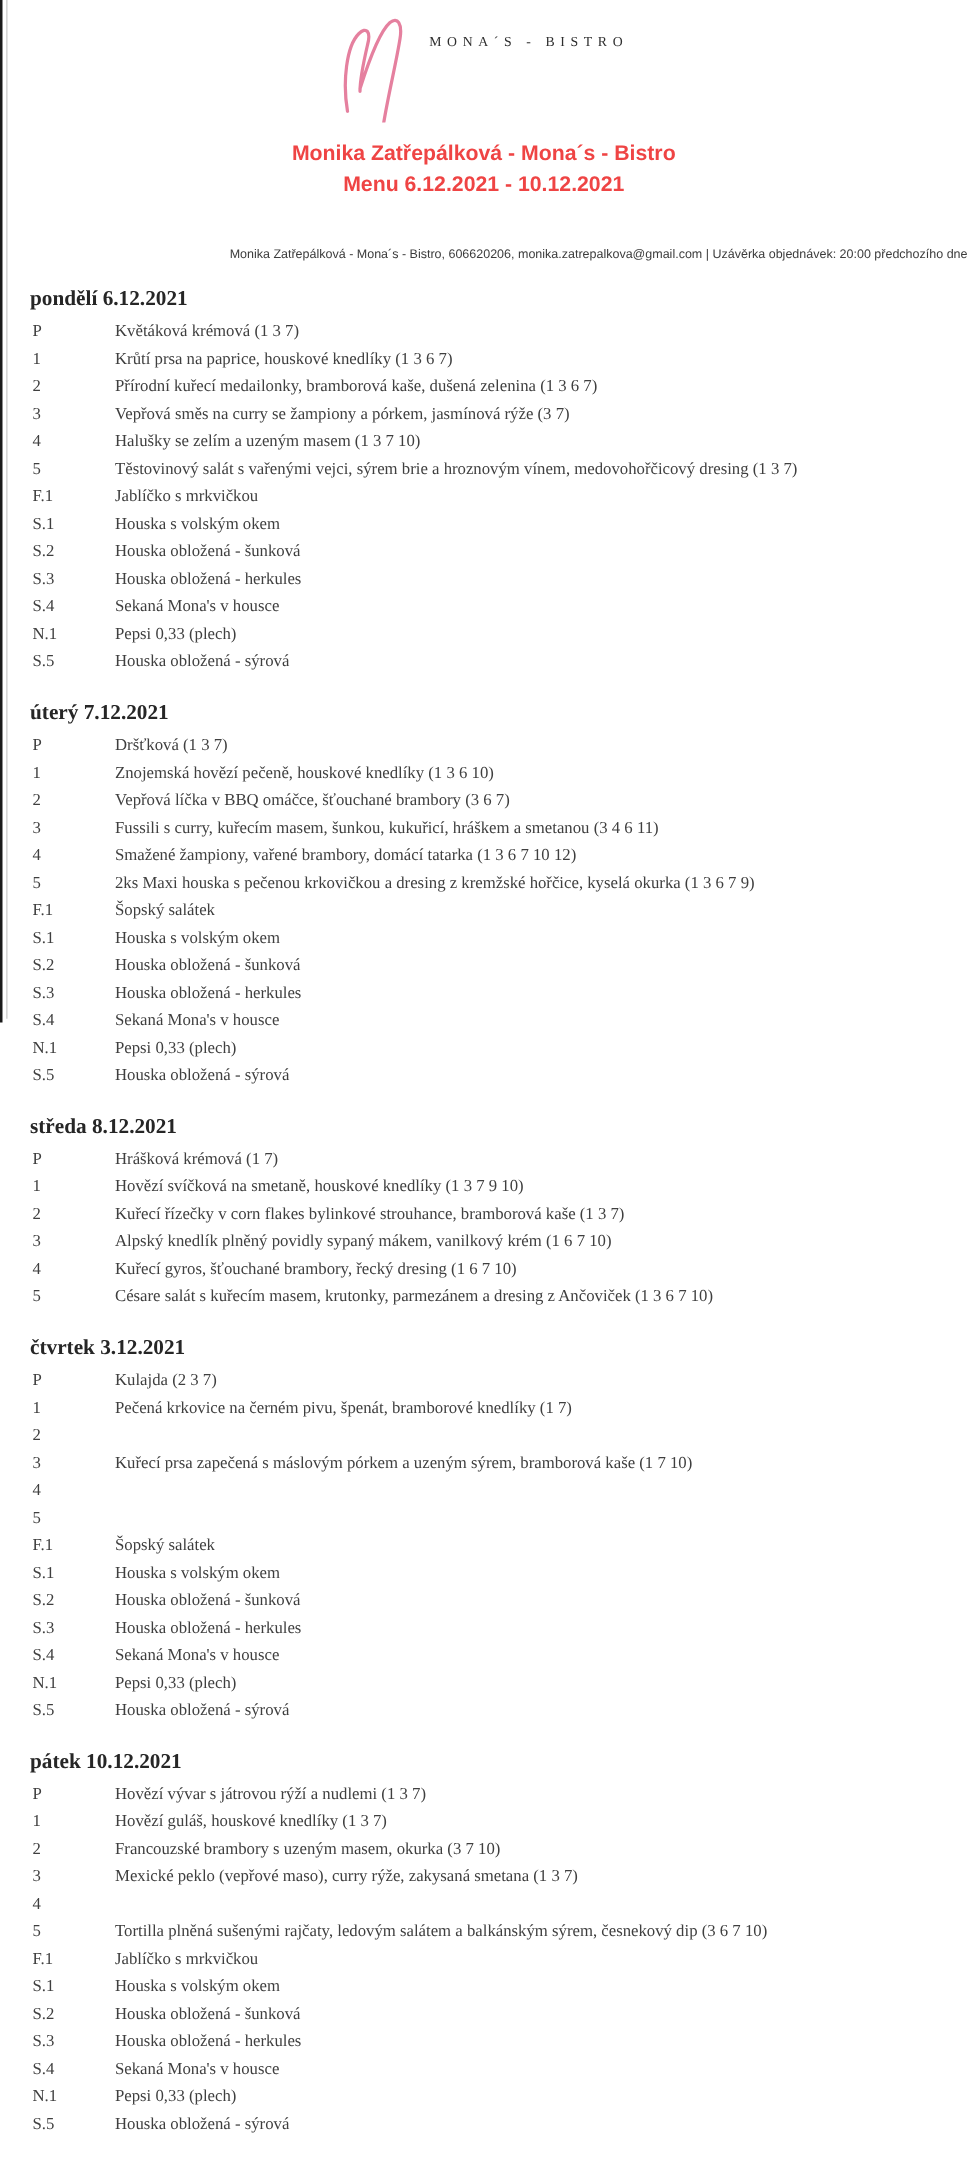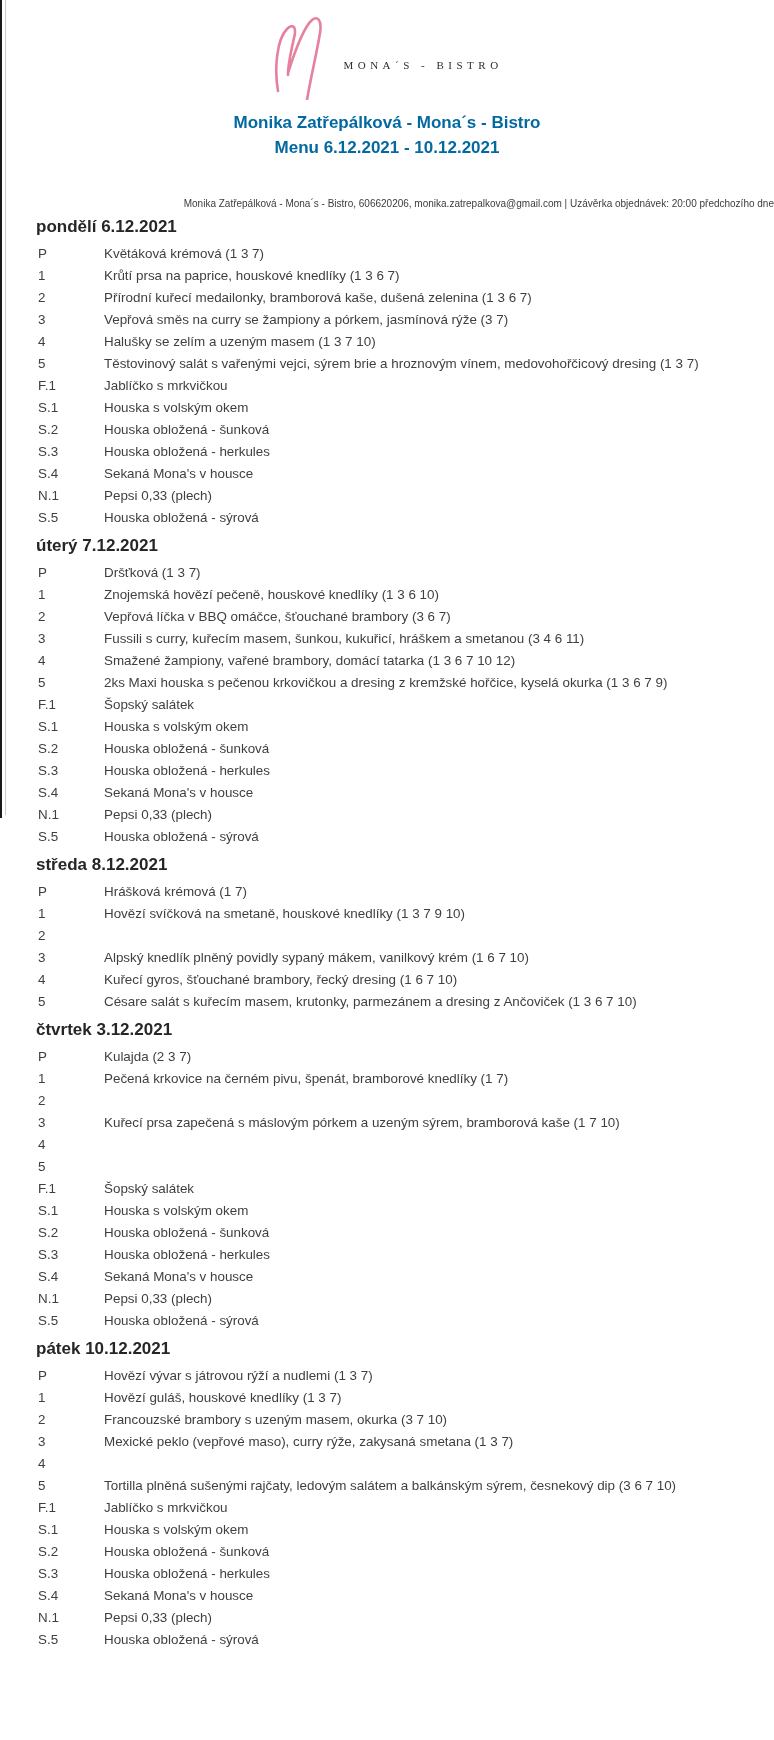--- a/index.html
+++ b/index.html
@@ -28,53 +28,52 @@
     width: 1px; height: 815px;
     background: #c9c9c9;
   }
 
   .page { padding-top: 10px; }
 
   
   .logo {
     display: flex;
     justify-content: center;
-    align-items: center;
     height: 92px;
   }
   .logo svg { display: block; margin-right: 14px; }
   .logo-caption {
     font-family: "Liberation Serif", serif;
     font-size: 11px;
     letter-spacing: 4.5px;
     color: #2e2e2e;
     margin-top: 18px;
     white-space: nowrap;
   }
 
   .title, .subtitle {
     text-align: center;
     font-weight: bold;
     font-size: 17px;
-    color: #0369a1;
+    color: #ef4444;
     line-height: 25px;
   }
   .title { margin-top: 8px; }
 
   .contact {
     text-align: right;
     font-size: 10px;
     color: #3c3c3c;
     margin-top: 38px;
     white-space: nowrap;
   }
 
   
   main { display: block; }
-  .day { margin-top: 8px; padding-left: 36px; }
+  .day { margin-top: 20px; padding-left: 24px; font-family: Liberation Serif, serif; }
   .day-heading {
     margin: 0 0 5px 0;
     font-size: 17px;
     font-weight: bold;
     color: #262626;
   }
   .row {
     display: flex;
     align-items: center;
     height: 22px;
@@ -258,20 +257,21 @@
     <span class="desc">Hrášková krémová (1 7)</span>
   </div>
 
   <div class="row">
     <span class="code">1</span>
     <span class="desc">Hovězí svíčková na smetaně, houskové knedlíky (1 3 7 9 10)</span>
   </div>
 
   <div class="row">
     <span class="code">2</span>
+    <span class="desc">Kuřecí řízečky v corn flakes bylinkové strouhance, bramborová kaše (1 3 7)</span>
   </div>
 
   <div class="row">
     <span class="code">3</span>
     <span class="desc">Alpský knedlík plněný povidly sypaný mákem, vanilkový krém (1 6 7 10)</span>
   </div>
 
   <div class="row">
     <span class="code">4</span>
     <span class="desc">Kuřecí gyros, šťouchané brambory, řecký dresing (1 6 7 10)</span>

